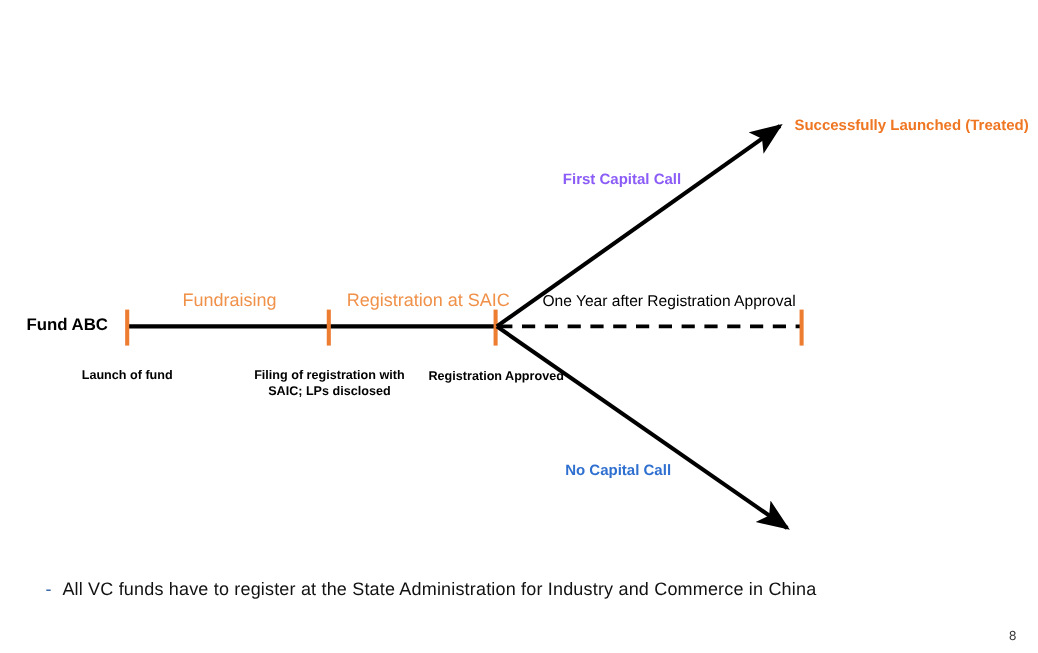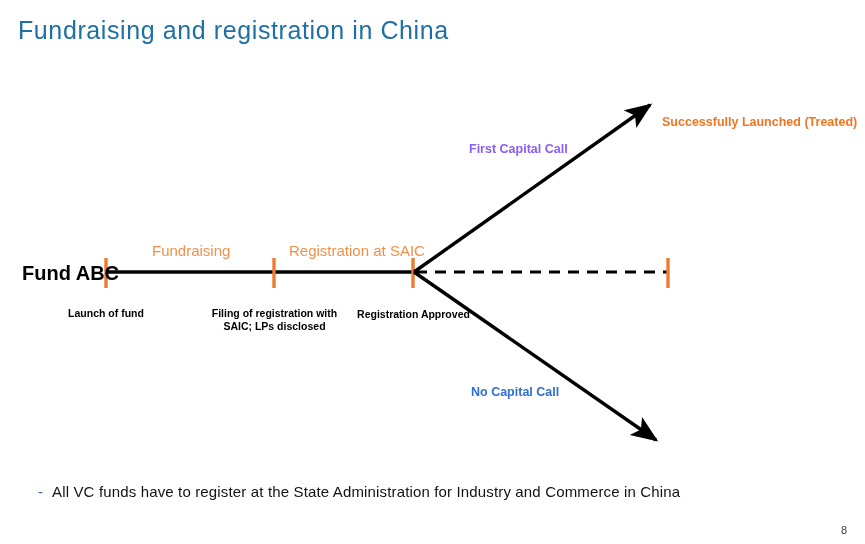--- a/index.html
+++ b/index.html
@@ -69,21 +69,21 @@
   .outcome-label {
     font-size: 12.5px;
     font-weight: bold;
     color: #EF7622;
   }
   .outcome-label.blue {
     color: #2E6FCF;
   }
 
   #fund-name {
-    font-size: 20px;
+    font-size: 14px;
     font-weight: bold;
     color: #000000;
   }
 
   .tick-caption {
     position: absolute;
     font-size: 10.5px;
     font-weight: 700;
     color: #000000;
     text-align: center;
@@ -124,21 +124,20 @@
     bottom: 8px;
     font-size: 11px;
     color: #3a3a3a;
   }
 </style>
 </head>
 <body>
 
 <div id="slide">
 
-  <div id="slide-title">Fundraising and registration in China</div>
 
   <svg id="diagram-svg" viewBox="0 0 865 544" xmlns="http://www.w3.org/2000/svg">
     <defs>
       <marker id="arrowhead-up" markerWidth="9" markerHeight="9" refX="7.2" refY="3.2" orient="auto" markerUnits="strokeWidth">
         <path d="M0,0 L8,3.2 L0,6.4 L1.8,3.2 z" fill="#000000"></path>
       </marker>
       <marker id="arrowhead-down" markerWidth="9" markerHeight="9" refX="7.2" refY="3.2" orient="auto" markerUnits="strokeWidth">
         <path d="M0,0 L8,3.2 L0,6.4 L1.8,3.2 z" fill="#000000"></path>
       </marker>
     </defs>
@@ -156,30 +155,31 @@
 
     <line x1="414" y1="272" x2="656" y2="440" stroke="#000000" stroke-width="3.4" marker-end="url(#arrowhead-down)"></line>
   </svg>
 
   <div class="lbl" id="fund-name" style="left:22px; top:262px;">Fund ABC</div>
 
   <div class="lbl phase-label" style="left:152px; top:242px;">Fundraising</div>
 
   <div class="lbl phase-label" style="left:289px; top:242px;">Registration at SAIC</div>
 
+  <div class="lbl" id="one-year-label" style="left:452px; top:243px;">One Year after Registration Approval</div>
 
   <div class="tick-caption" style="left:46px; top:307px; width:120px;">Launch of fund</div>
 
   <div class="tick-caption" style="left:197px; top:307px; width:155px;">Filing of registration with SAIC; LPs disclosed</div>
 
   <div class="tick-caption" style="left:356px; top:308px; width:115px;">Registration Approved</div>
 
   <div class="lbl branch-label" style="left:469px; top:142px;">First Capital Call</div>
 
-  <div class="lbl outcome-label" style="left:662px; top:115px;">Successfully Launched (Treated)</div>
+  <div class="lbl outcome-label" style="left:662px; top:97px;">Successfully Launched (Treated)</div>
 
   <div class="lbl branch-label blue" style="left:471px; top:385px;">No Capital Call</div>
 
 
   <div id="bullet-row">
     <span id="bullet-dash">-</span>
     <span id="bullet-text">All VC funds have to register at the State Administration for Industry and Commerce in China</span>
   </div>
 
   <div id="page-number">8</div>

